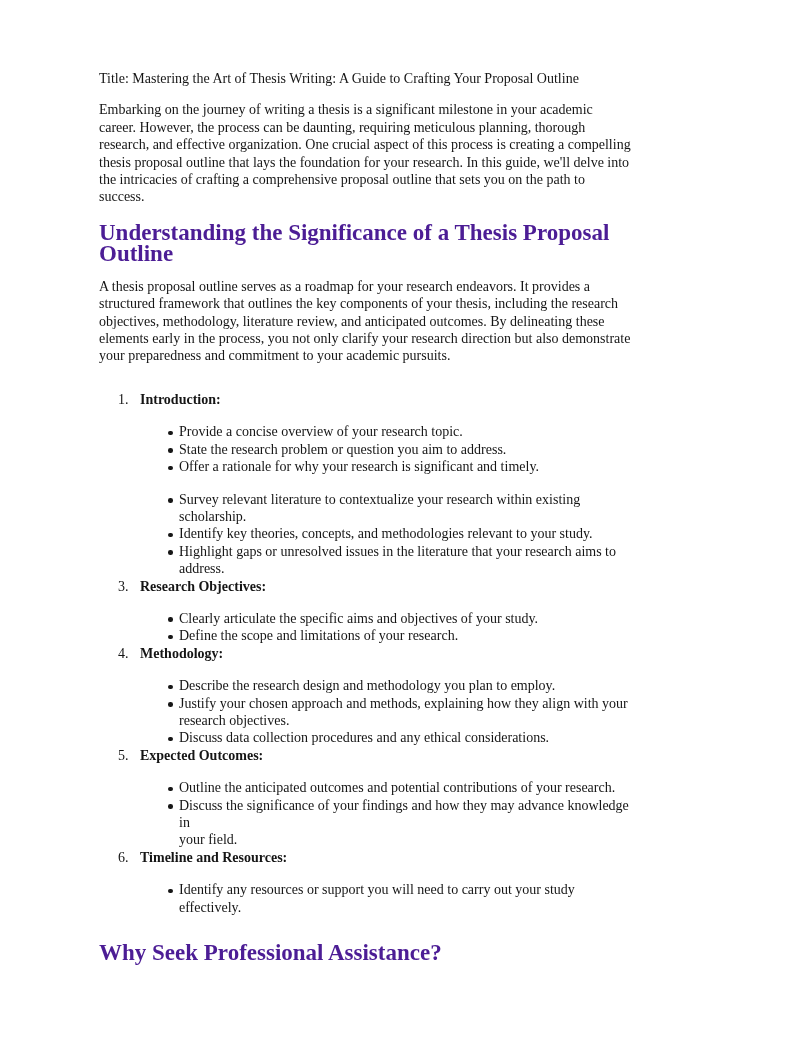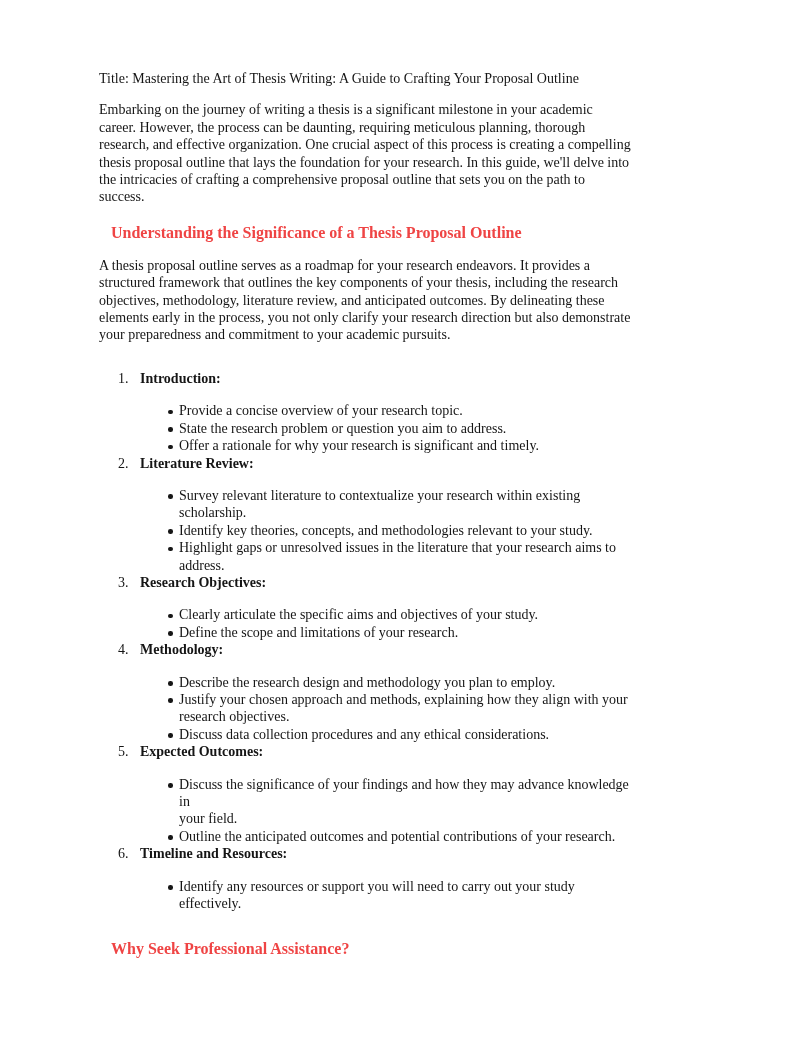--- a/index.html
+++ b/index.html
@@ -17,25 +17,25 @@
     font-family: "Liberation Serif", "DejaVu Serif", serif;
     font-size: 14px;
     line-height: 17.4px;
     color: #151515;
     overflow: hidden;
   }
   .body-text {
     margin: 14px 0;
   }
   h2.section-heading {
-    font-size: 16px;
+    font-size: 23px;
     line-height: 21px;
     font-weight: bold;
-    color: #ef4444;
-    margin: 16px 0 14px 12px;
+    color: #4c1d95;
+    margin: 16px 0 14px 0;
     font-family: "Liberation Serif", "DejaVu Serif", serif;
   }
   ol.components-list {
     list-style: none;
     margin: 26px 0;
     padding: 0;
   }
   .component-item {
     margin: 0;
     padding: 0;
@@ -93,23 +93,20 @@
         <span class="item-num">1.</span><span class="item-label">Introduction:</span>
       </div>
       <ul class="bullets">
         <li class="bullet">Provide a concise overview of your research topic.</li>
         <li class="bullet">State the research problem or question you aim to address.</li>
         <li class="bullet">Offer a rationale for why your research is significant and timely.</li>
       </ul>
     </li>
 
     <li class="component-item">
-      <div class="item-head">
-        <span class="item-num">2.</span><span class="item-label">Literature Review:</span>
-      </div>
       <ul class="bullets">
         <li class="bullet">Survey relevant literature to contextualize your research within existing scholarship.</li>
         <li class="bullet">Identify key theories, concepts, and methodologies relevant to your study.</li>
         <li class="bullet">Highlight gaps or unresolved issues in the literature that your research aims to
 address.</li>
       </ul>
     </li>
 
     <li class="component-item">
       <div class="item-head">
@@ -131,23 +128,23 @@
 research objectives.</li>
         <li class="bullet">Discuss data collection procedures and any ethical considerations.</li>
       </ul>
     </li>
 
     <li class="component-item">
       <div class="item-head">
         <span class="item-num">5.</span><span class="item-label">Expected Outcomes:</span>
       </div>
       <ul class="bullets">
+        <li class="bullet">Outline the anticipated outcomes and potential contributions of your research.</li>
         <li class="bullet">Discuss the significance of your findings and how they may advance knowledge in
 your field.</li>
-        <li class="bullet">Outline the anticipated outcomes and potential contributions of your research.</li>
       </ul>
     </li>
 
     <li class="component-item">
       <div class="item-head">
         <span class="item-num">6.</span><span class="item-label">Timeline and Resources:</span>
       </div>
       <ul class="bullets">
         <li class="bullet">Identify any resources or support you will need to carry out your study effectively.</li>
       </ul>

